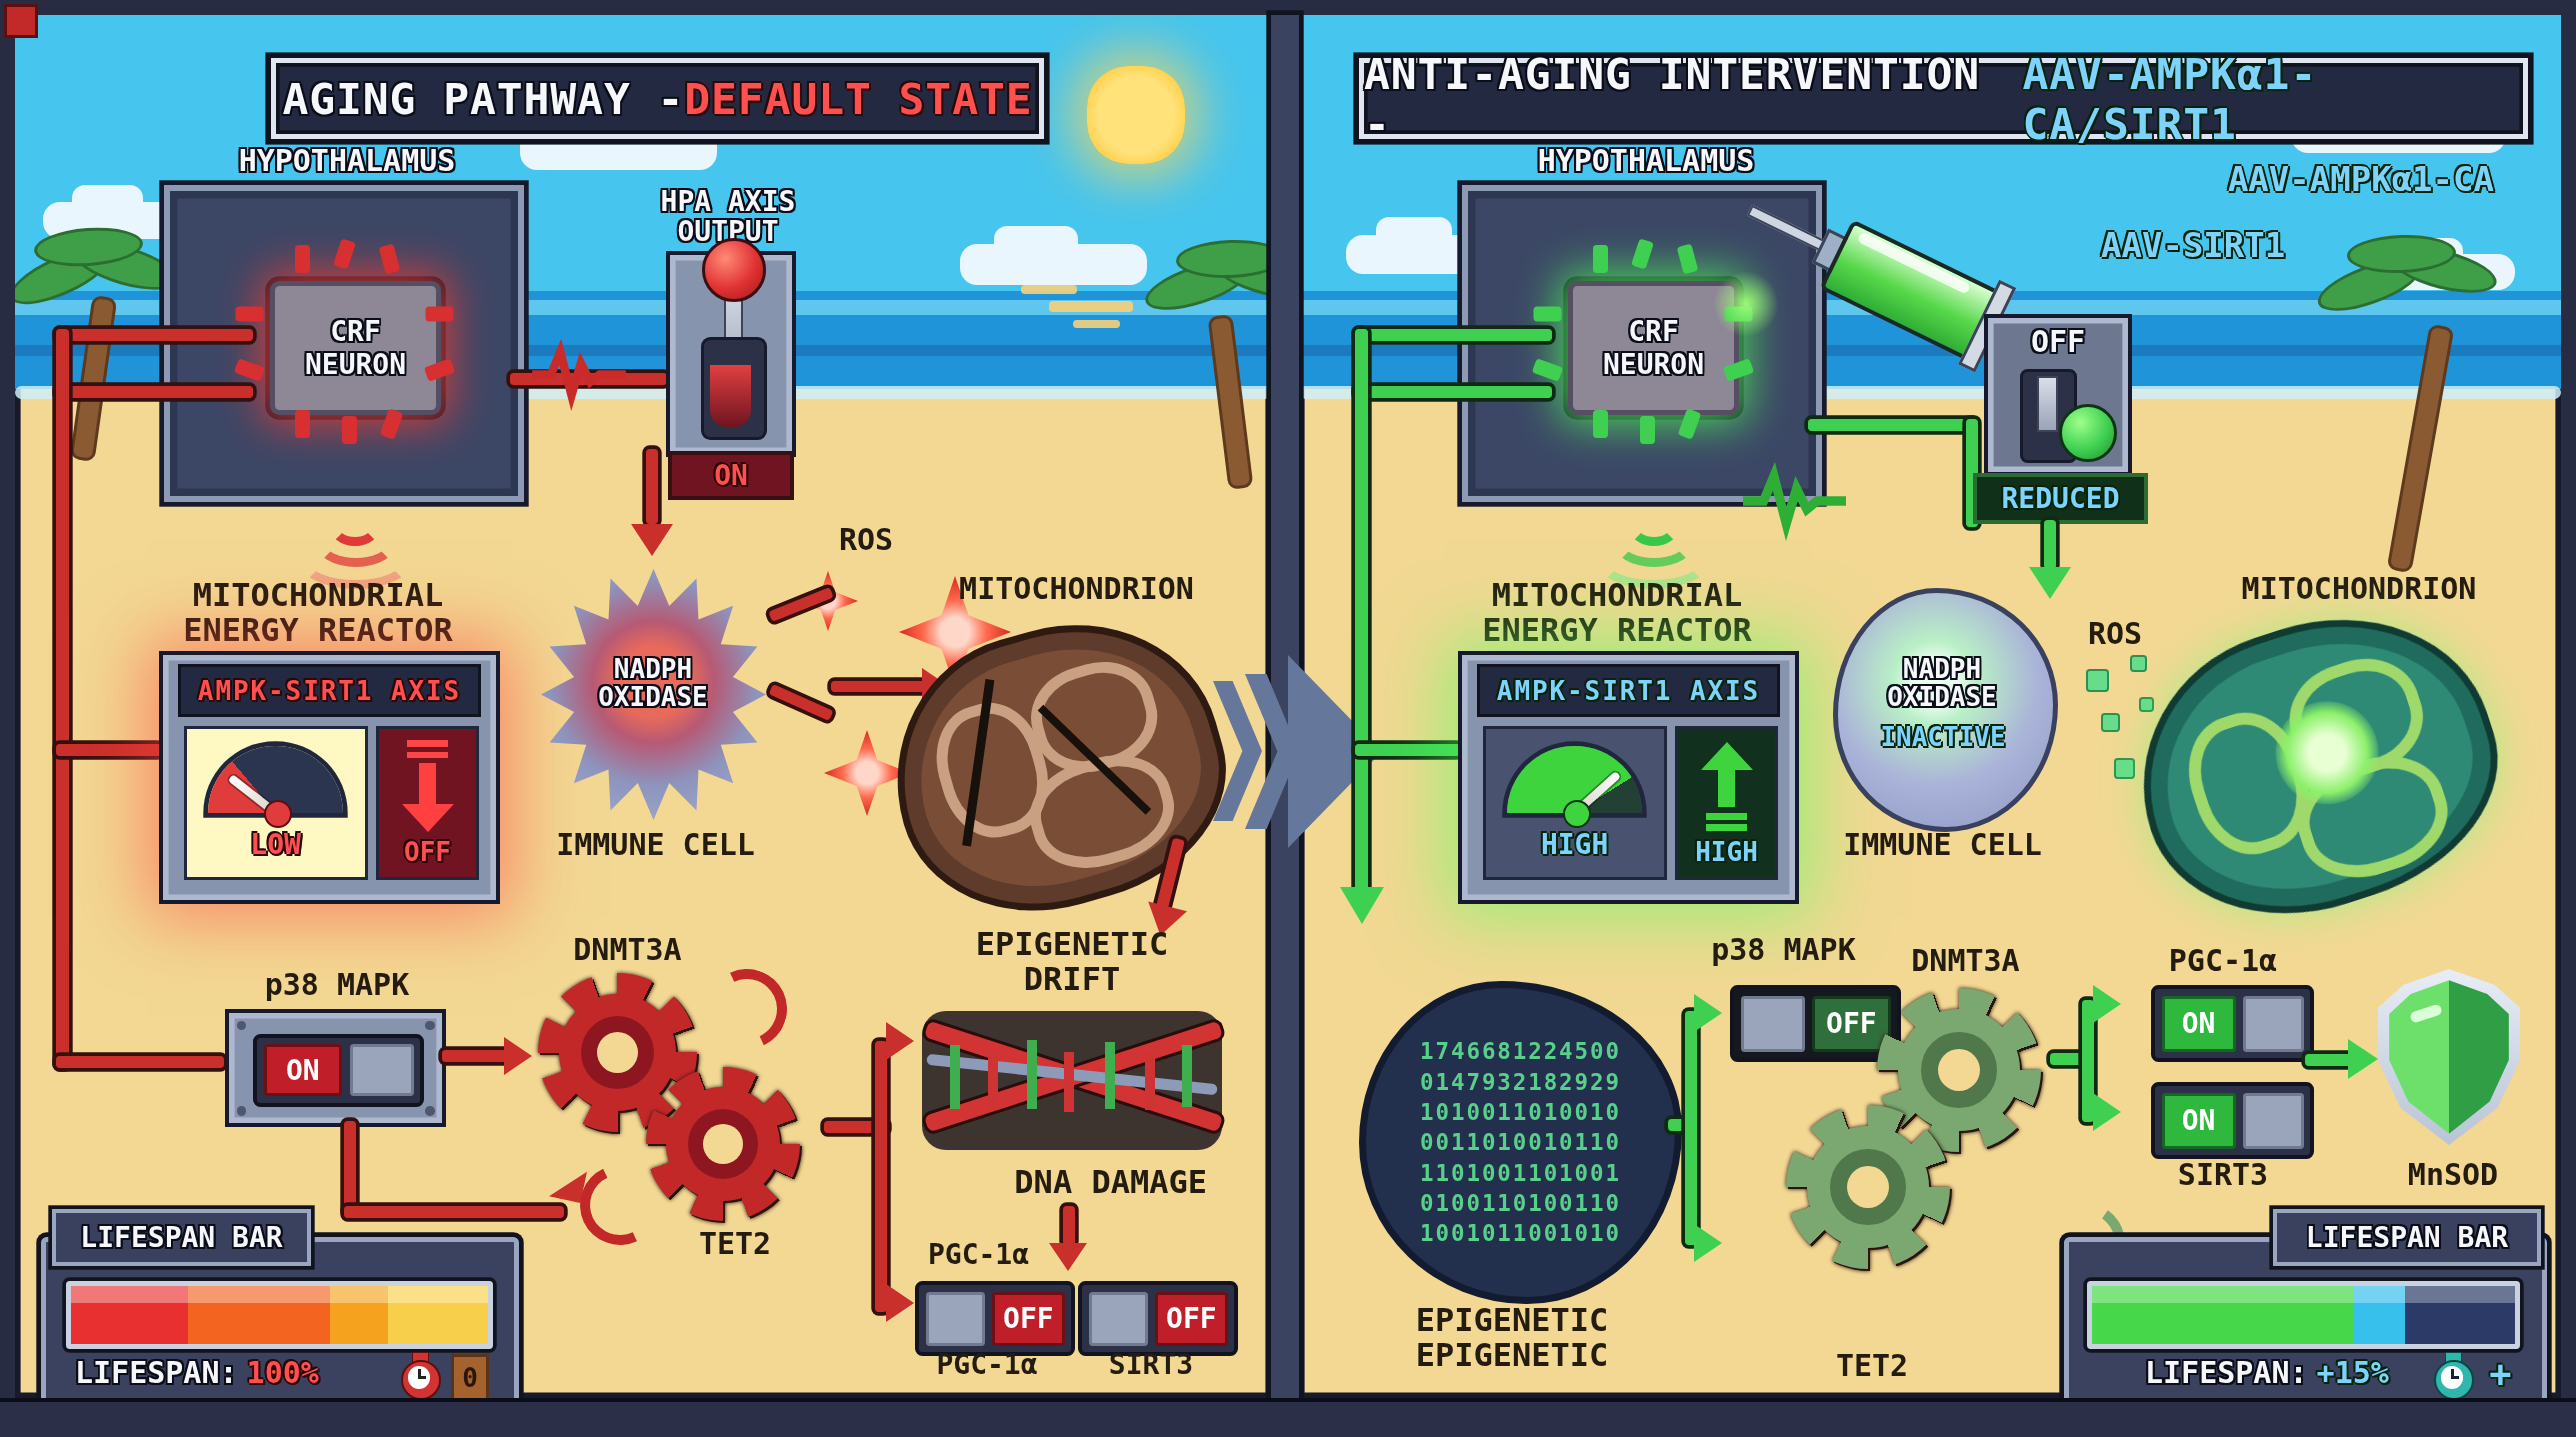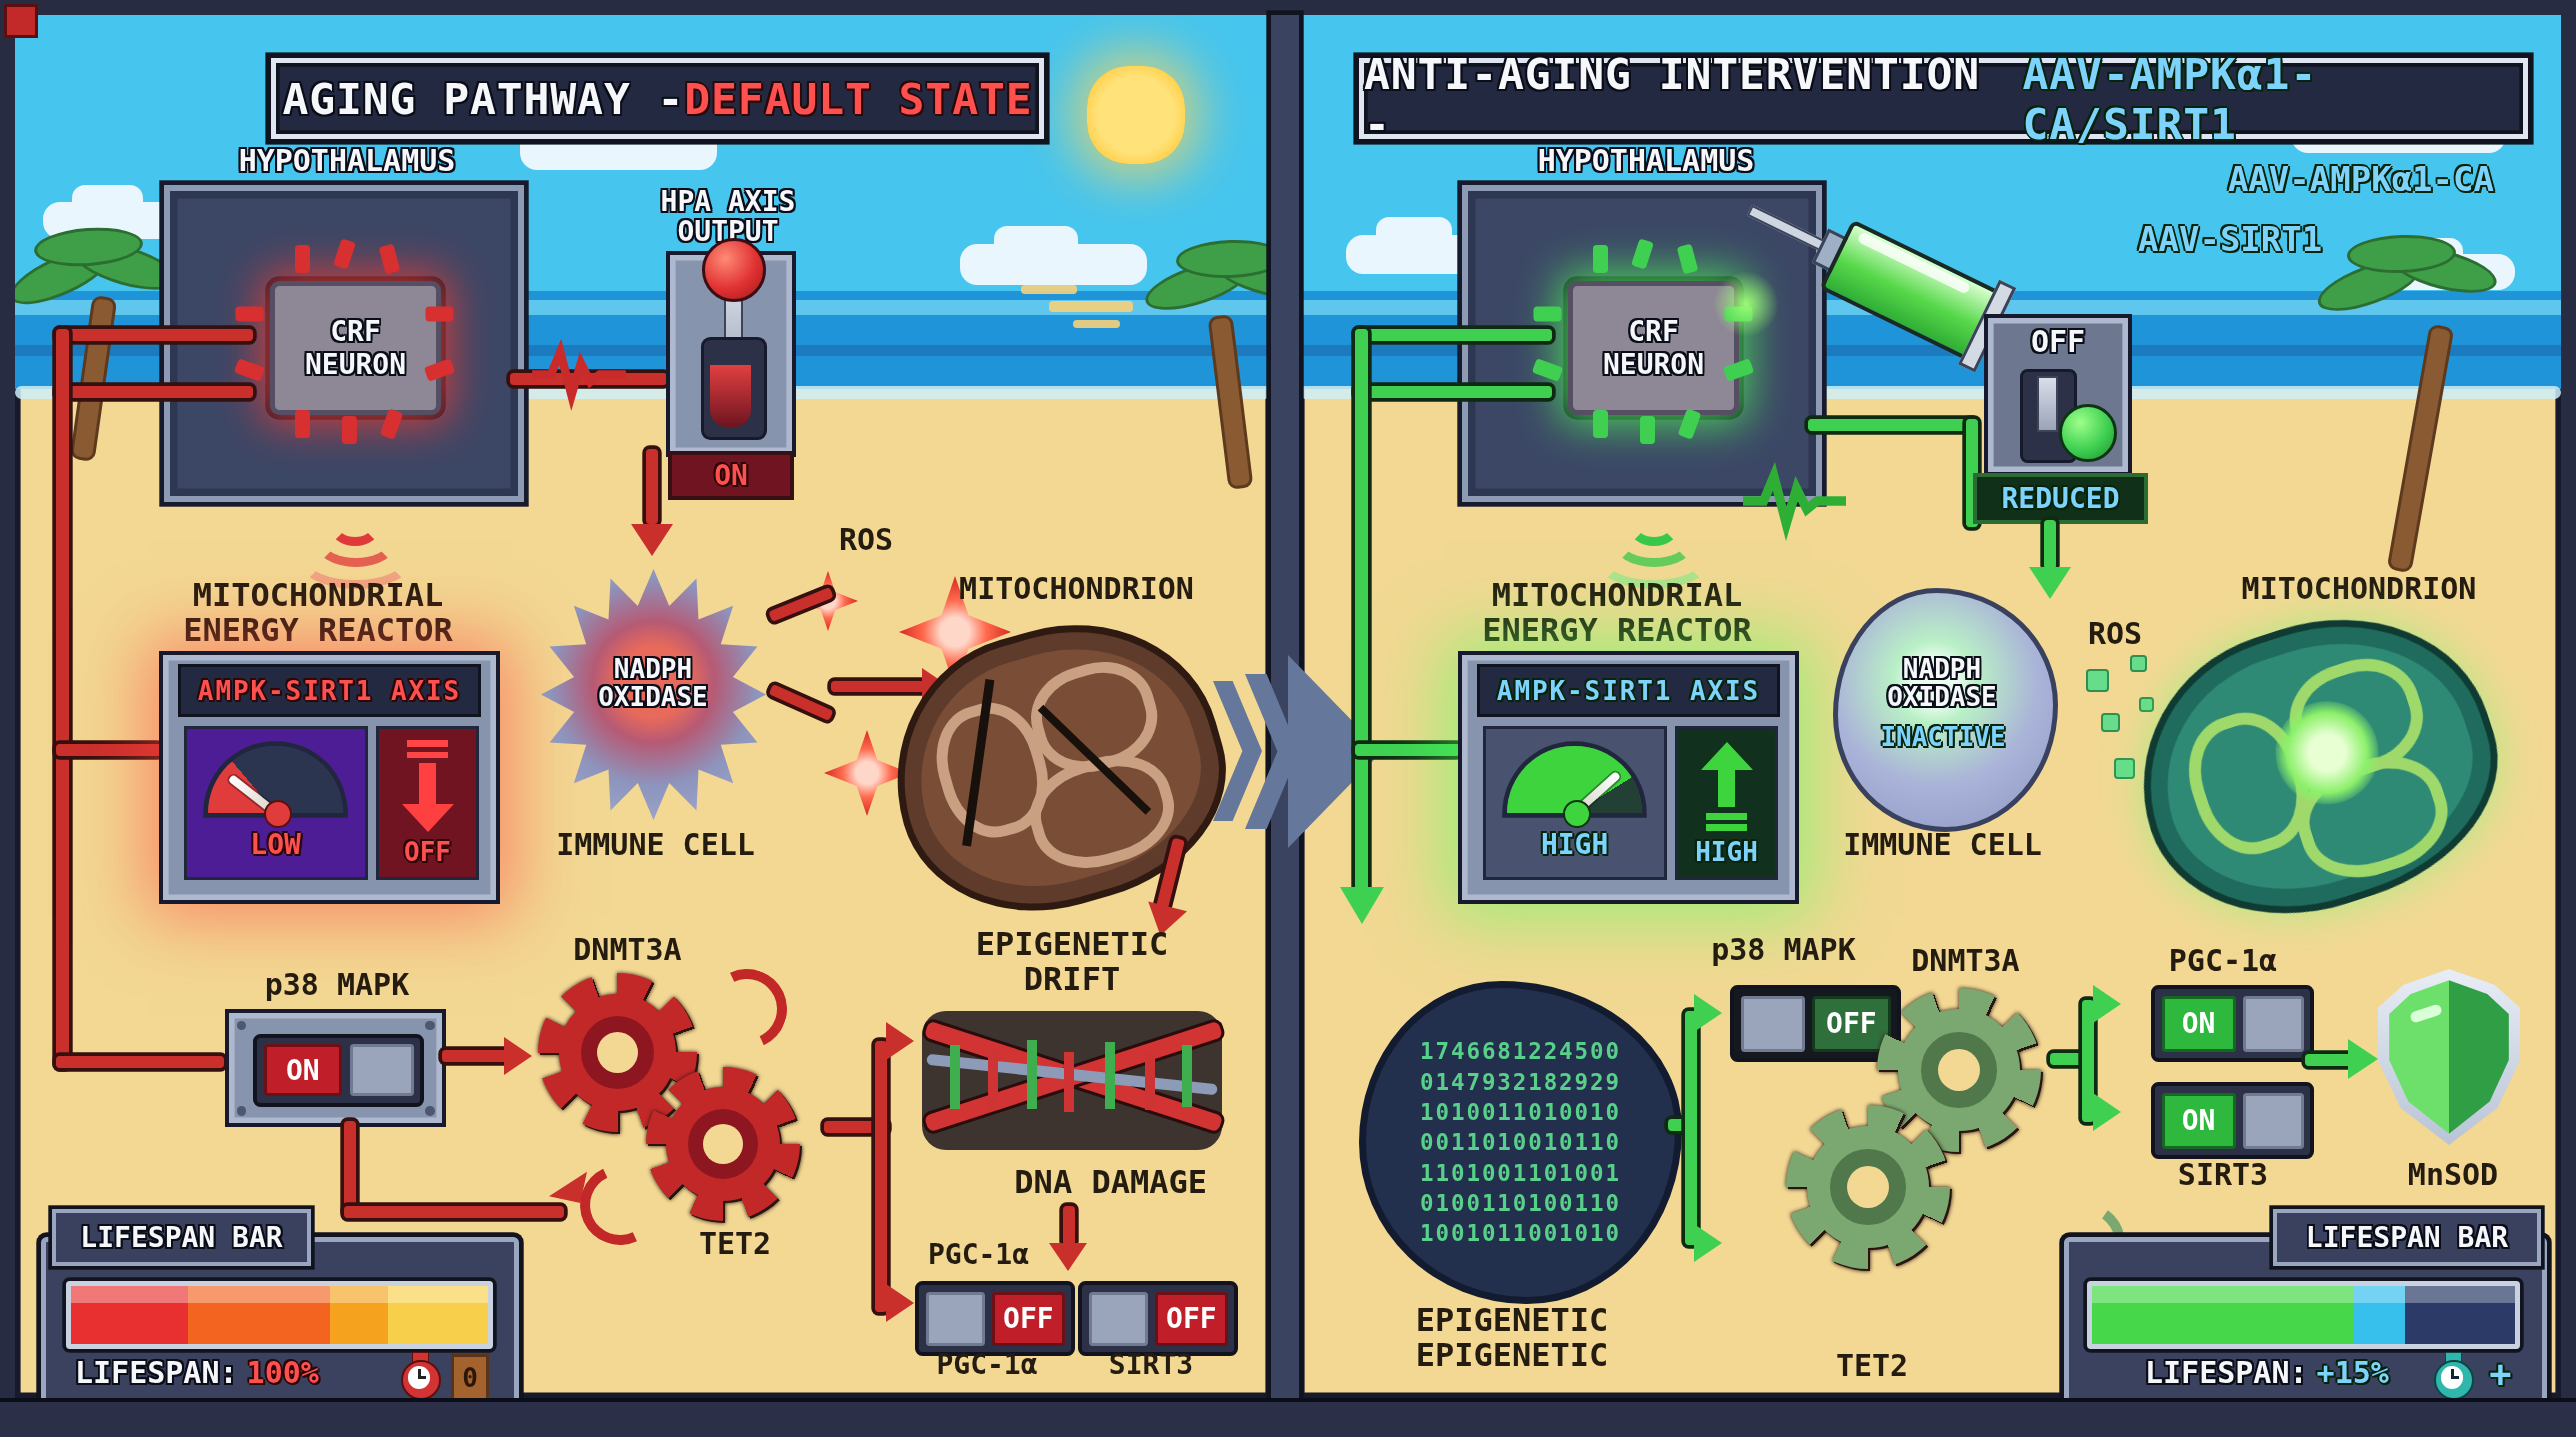--- a/index.html
+++ b/index.html
@@ -189,21 +189,21 @@
   </div>
 
   <div class="wire wr" style="left:646px;top:449px;width:12px;height:75px;"></div>
   <div class="ah" style="left:631px;top:524px;border-width:32px 21.5px 0 21.5px;border-color:#c9302c transparent transparent transparent;"></div>
 
   <div class="lbl dk" style="left:159px;top:578px;width:318px;font-size:32px;">MITOCHONDRIAL ENERGY REACTOR</div>
   <div class="machine" style="left:159px;top:651px;width:333px;height:245px;box-shadow:0 0 66px 13px rgba(255,70,60,.55),inset 0 0 0 5.6px #aeb9cf;">
     <div class="abs" style="left:15px;top:9.4px;right:15px;height:47px;background:#232941;border:3.7px solid #11141f;display:flex;align-items:center;justify-content:center;">
       <span class="tred" style="font-size:26px;letter-spacing:1.9px;">AMPK-SIRT1 AXIS</span>
     </div>
-    <div class="cell" style="left:20.6px;top:71px;width:178px;height:148px;background:#4c1d95;">
+    <div class="cell" style="left:20.6px;top:71px;width:178px;height:148px;background:#fef9c3;">
       <div class="gauge" style="left:21.5px;top:17px;width:135px;height:67px;background:conic-gradient(from 270deg at 50% 100%,#e03c3c 0 50deg,#2c3550 50deg 180deg);box-shadow:0 0 0 4.7px #20263c;">
         <div class="needle" style="transform:rotate(-52deg);"></div>
       </div>
       <div class="pivot" style="left:89px;bottom:49px;background:#e03c3c;border:2.8px solid #5c0f0f;"></div>
       <div class="lbl tred" style="left:0;width:100%;top:101px;font-size:28px;">LOW</div>
     </div>
     <div class="cell" style="left:213px;top:71px;width:97px;height:148px;background:#6f1420;">
       <div class="abs" style="left:28px;top:11.2px;width:41px;height:6.6px;background:#ff4646;"></div>
       <div class="abs" style="left:28px;top:22.5px;width:41px;height:6.6px;background:#ff4646;"></div>
       <div class="abs" style="left:40px;top:34px;width:17px;height:43px;background:#ff4040;"></div>
@@ -370,21 +370,21 @@
   <div class="abs" style="left:1749px;top:150px;width:374px;height:122px;transform:rotate(26deg);transform-origin:0 50%;">
     <div class="abs" style="left:0;top:54px;width:81px;height:8.4px;background:#cfd6e2;border:2.8px solid #3a4458;"></div>
     <div class="abs" style="left:79px;top:42px;width:19px;height:32px;background:#9fb0c6;border:3.7px solid #3a4458;"></div>
     <div class="abs" style="left:97px;top:22.5px;width:159px;height:69px;background:linear-gradient(180deg,#d9ffd0,#57d84a 55%,#2fae35);border:4.7px solid #1a2a22;border-radius:7.5px;"></div>
     <div class="abs" style="left:110px;top:30px;width:122px;height:11.2px;background:rgba(255,255,255,.8);border-radius:7.5px;"></div>
     <div class="abs" style="left:255px;top:13px;width:13px;height:88px;background:#d4dae4;border:3.7px solid #3a4458;"></div>
     <div class="abs" style="left:268px;top:45px;width:81px;height:22.5px;background:linear-gradient(#e7ebf2,#a8b2c4);border:3.7px solid #3a4458;"></div>
     <div class="abs" style="left:346px;top:26px;width:15px;height:60px;background:#d4dae4;border:3.7px solid #3a4458;"></div>
   </div>
   <div class="lbl tgrn" style="left:2101px;top:161px;width:393px;font-size:34px;text-align:right;">AAV-AMPKα1-CA</div>
-  <div class="lbl tgrn" style="left:2101px;top:221px;width:393px;font-size:34px;text-align:left;margin-left:37px;">AAV-SIRT1</div>
+  <div class="lbl tgrn" style="left:2101px;top:227px;width:393px;font-size:34px;text-align:left;">AAV-SIRT1</div>
 
   <div class="wire wg" style="left:1355px;top:329px;width:197px;height:12px;"></div>
   <div class="wire wg" style="left:1355px;top:386px;width:197px;height:12px;"></div>
   <div class="wire wg" style="left:1355px;top:329px;width:13px;height:562px;"></div>
   <div class="wire wg" style="left:1355px;top:744px;width:105px;height:12px;"></div>
   <div class="ah" style="left:1340px;top:887px;border-width:37px 22.5px 0 22.5px;border-color:#3fd052 transparent transparent transparent;"></div>
   <div class="wire wg" style="left:1808px;top:419px;width:168px;height:12px;"></div>
   <div class="wire wg" style="left:1966px;top:419px;width:12px;height:108px;"></div>
   <svg class="abs" style="left:1743px;top:459px;" width="103" height="84" viewBox="0 0 100 80">
     <polyline points="0,40 20,40 30,16 42,62 52,28 62,48 72,40 100,40" stroke="#2fae35" stroke-width="9" fill="none"></polyline>

